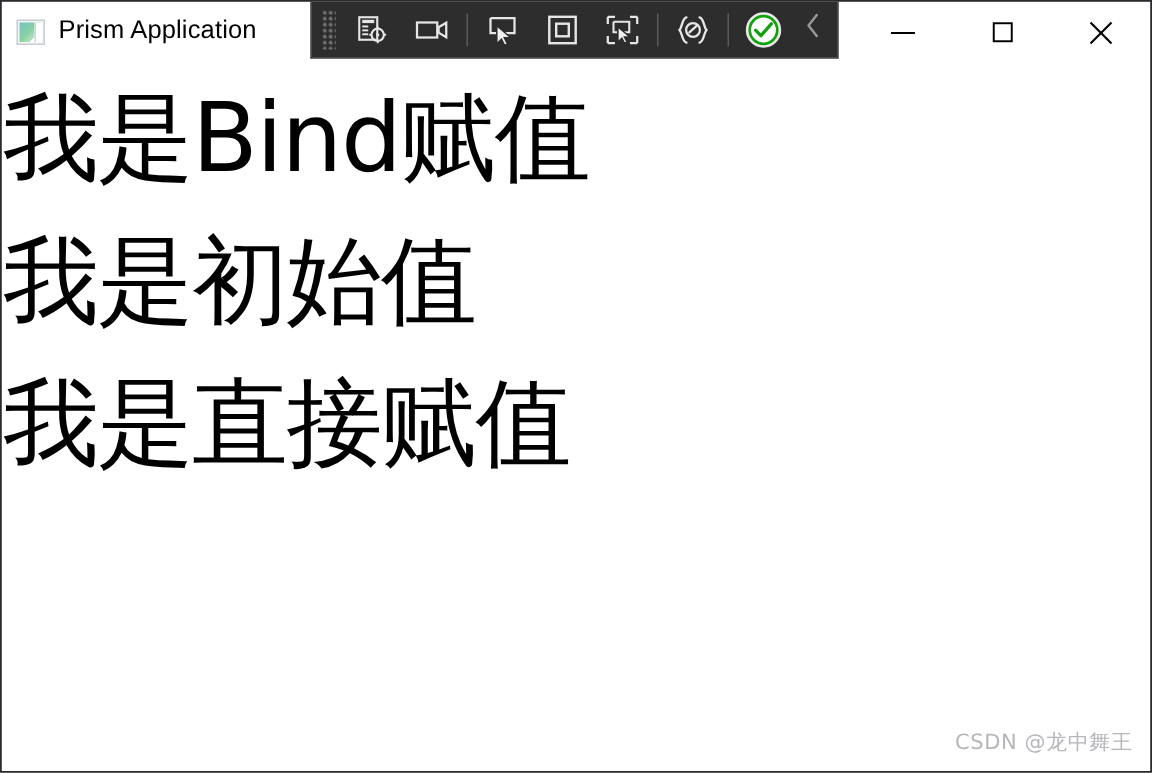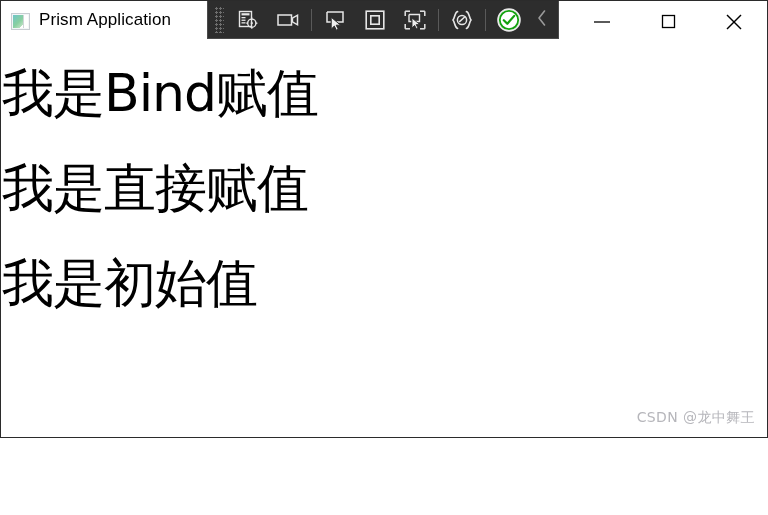--- a/index.html
+++ b/index.html
@@ -11,21 +11,21 @@
     width: 768px;
     height: 515px;
     overflow: hidden;
     font-family: "Liberation Sans", sans-serif;
   }
 
   
   .window {
     position: relative;
     width: 768px;
-    height: 438px;
+    height: 515px;
     box-sizing: border-box;
     background: #0f172a;
     border: 1px solid #2b2b2b;
     overflow: hidden;
   }
 
   
   .titlebar {
     position: relative;
     height: 41px;
@@ -166,21 +166,21 @@
   }
   .textstack {
     position: absolute;
     left: 1px;
     top: 4px;
     display: flex;
     flex-direction: column;
   }
   .bigline {
     font-family: "DejaVu Sans", "Liberation Sans", sans-serif;
-    font-size: 52px;
+    font-size: 64px;
     line-height: 95px;
     color: #000000;
     white-space: nowrap;
     letter-spacing: -1px;
   }
 
   
   .watermark {
     position: absolute;
     right: 12px;
@@ -341,21 +341,21 @@
       </button>
 
     </div>
 
   </div>
 
   <div class="client">
 
     <div class="textstack">
       <div class="bigline">我是Bind赋值</div>
+      <div class="bigline">我是初始值</div>
       <div class="bigline">我是直接赋值</div>
-      <div class="bigline">我是初始值</div>
     </div>
 
     <div class="watermark">CSDN @龙中舞王</div>
 
   </div>
 
 </div>
 
 </body></html>

